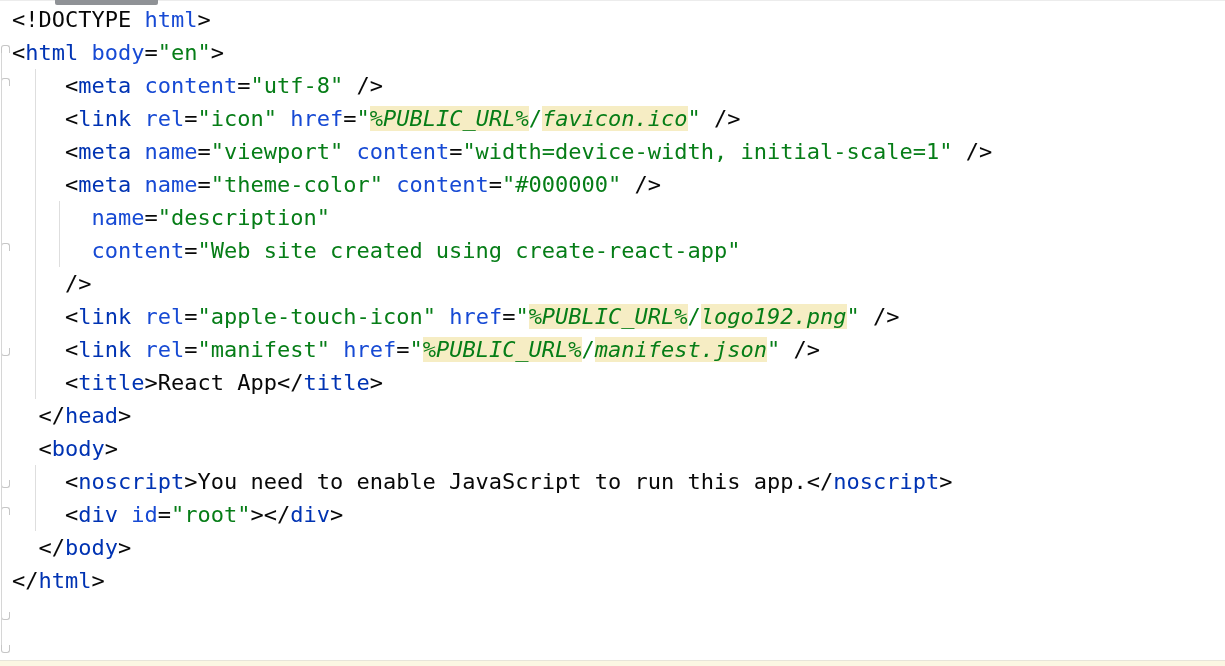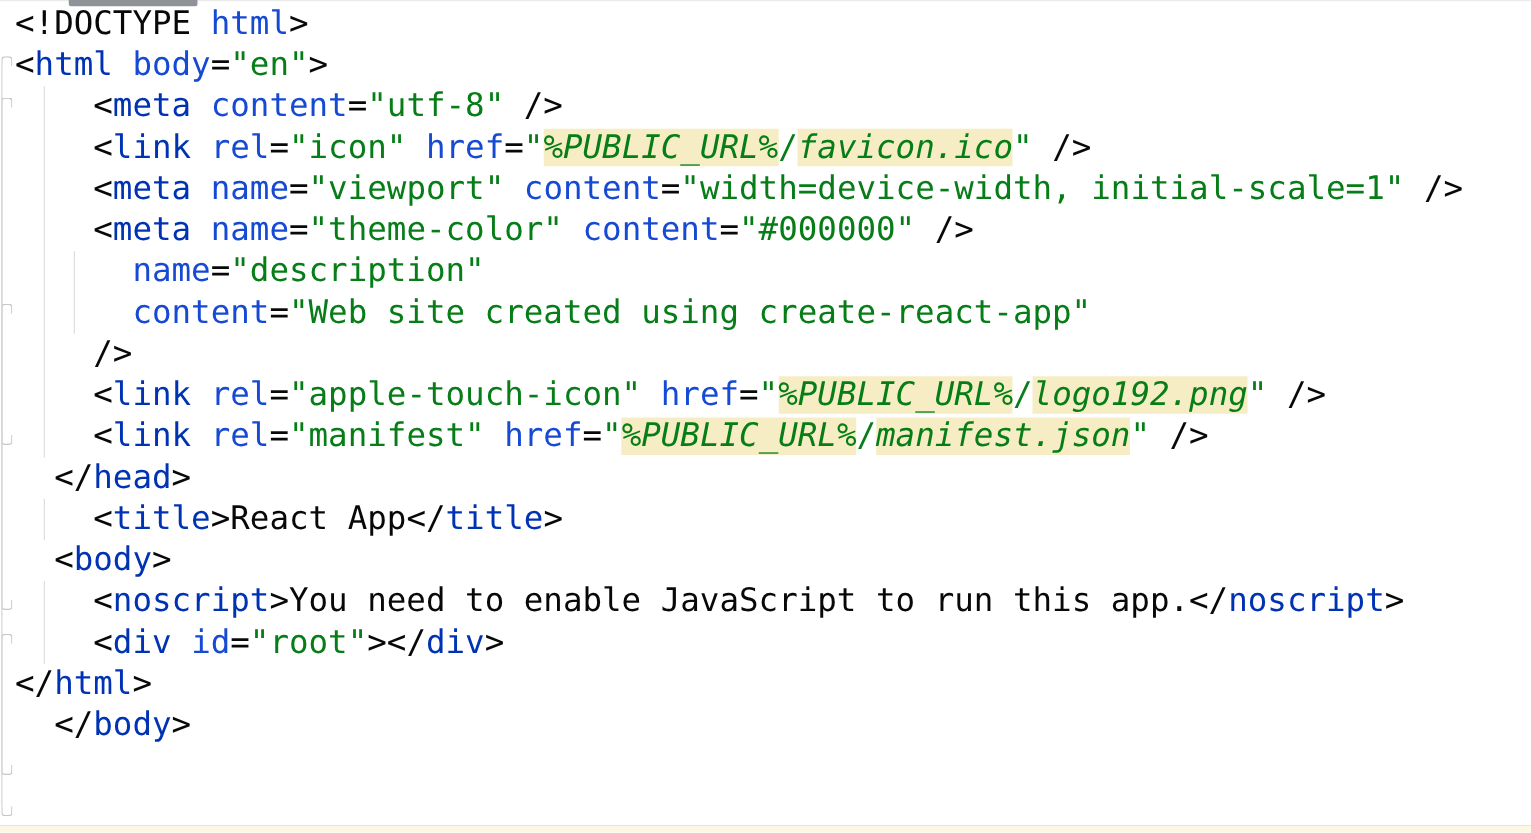--- a/index.html
+++ b/index.html
@@ -5,21 +5,21 @@
   html,body{margin:0;padding:0;background:#ffffff;}
   body{width:1225px;height:666px;overflow:hidden;position:relative;
        font-family:"DejaVu Sans Mono","Liberation Mono",monospace;}
   #editor{position:absolute;inset:0;background:#fff;cursor:text;}
   #top-hairline{position:absolute;top:0;left:0;width:1225px;height:1px;background:#ececec;}
   #hscroll-thumb{position:absolute;top:0;left:55px;width:103px;height:5px;background:#8f9296;border-radius:0 0 2px 2px;}
   #bottom-hairline{position:absolute;bottom:5px;left:0;width:1225px;height:1px;background:#e7e5da;}
   #bottom-bar{position:absolute;bottom:0;left:0;width:1225px;height:5px;background:#fbf7e3;}
   #code{position:absolute;top:3px;left:0;width:100%;}
   .line{position:relative;height:33px;line-height:33px;white-space:pre;
-        font-size:26px;padding-left:12px;box-sizing:border-box;}
+        font-size:22px;padding-left:12px;box-sizing:border-box;}
   .tk-p{color:var(--c-punct);}
   .tk-t{color:var(--c-tag);}
   .tk-a{color:var(--c-attr);}
   .tk-s{color:var(--c-string);}
   .tk-x{color:var(--c-text);}
   .tk-h{color:var(--c-string);background:var(--c-hl);font-style:italic;}
   .guide{position:absolute;top:0;width:1px;height:33px;background:#dedede;}
   #gutter{position:absolute;top:0;left:0;width:12px;height:666px;}
   .fold{position:absolute;left:1px;width:9px;height:8px;border:1px solid #c6c6c6;background:#fff;box-sizing:border-box;}
   .fold-start{border-bottom:none;border-radius:3px 3px 0 0;}
@@ -37,27 +37,27 @@
       <div class="line"><span class="tk-p">&lt;</span><span class="tk-t">html</span><span class="tk-p"> </span><span class="tk-a">body</span><span class="tk-p">=</span><span class="tk-s">"en"</span><span class="tk-p">&gt;</span></div>
       <div class="line"><span class="guide" style="left: 35.4813px;"></span><span class="tk-p">    &lt;</span><span class="tk-t">meta</span><span class="tk-p"> </span><span class="tk-a">content</span><span class="tk-p">=</span><span class="tk-s">"utf-8"</span><span class="tk-p"> /&gt;</span></div>
       <div class="line"><span class="guide" style="left: 35.4813px;"></span><span class="tk-p">    &lt;</span><span class="tk-t">link</span><span class="tk-p"> </span><span class="tk-a">rel</span><span class="tk-p">=</span><span class="tk-s">"icon"</span><span class="tk-p"> </span><span class="tk-a">href</span><span class="tk-p">=</span><span class="tk-s">"</span><span class="tk-h">%PUBLIC_URL%</span><span class="tk-s">/</span><span class="tk-h">favicon.ico</span><span class="tk-s">"</span><span class="tk-p"> /&gt;</span></div>
       <div class="line"><span class="guide" style="left: 35.4813px;"></span><span class="tk-p">    &lt;</span><span class="tk-t">meta</span><span class="tk-p"> </span><span class="tk-a">name</span><span class="tk-p">=</span><span class="tk-s">"viewport"</span><span class="tk-p"> </span><span class="tk-a">content</span><span class="tk-p">=</span><span class="tk-s">"width=device-width, initial-scale=1"</span><span class="tk-p"> /&gt;</span></div>
       <div class="line"><span class="guide" style="left: 35.4813px;"></span><span class="tk-p">    &lt;</span><span class="tk-t">meta</span><span class="tk-p"> </span><span class="tk-a">name</span><span class="tk-p">=</span><span class="tk-s">"theme-color"</span><span class="tk-p"> </span><span class="tk-a">content</span><span class="tk-p">=</span><span class="tk-s">"#000000"</span><span class="tk-p"> /&gt;</span></div>
       <div class="line"><span class="guide" style="left: 35.4813px;"></span><span class="guide" style="left: 58.9625px;"></span><span class="tk-p">      </span><span class="tk-a">name</span><span class="tk-p">=</span><span class="tk-s">"description"</span></div>
       <div class="line"><span class="guide" style="left: 35.4813px;"></span><span class="guide" style="left: 58.9625px;"></span><span class="tk-p">      </span><span class="tk-a">content</span><span class="tk-p">=</span><span class="tk-s">"Web site created using create-react-app"</span></div>
       <div class="line"><span class="guide" style="left: 35.4813px;"></span><span class="tk-p">    /&gt;</span></div>
       <div class="line"><span class="guide" style="left: 35.4813px;"></span><span class="tk-p">    &lt;</span><span class="tk-t">link</span><span class="tk-p"> </span><span class="tk-a">rel</span><span class="tk-p">=</span><span class="tk-s">"apple-touch-icon"</span><span class="tk-p"> </span><span class="tk-a">href</span><span class="tk-p">=</span><span class="tk-s">"</span><span class="tk-h">%PUBLIC_URL%</span><span class="tk-s">/</span><span class="tk-h">logo192.png</span><span class="tk-s">"</span><span class="tk-p"> /&gt;</span></div>
       <div class="line"><span class="guide" style="left: 35.4813px;"></span><span class="tk-p">    &lt;</span><span class="tk-t">link</span><span class="tk-p"> </span><span class="tk-a">rel</span><span class="tk-p">=</span><span class="tk-s">"manifest"</span><span class="tk-p"> </span><span class="tk-a">href</span><span class="tk-p">=</span><span class="tk-s">"</span><span class="tk-h">%PUBLIC_URL%</span><span class="tk-s">/</span><span class="tk-h">manifest.json</span><span class="tk-s">"</span><span class="tk-p"> /&gt;</span></div>
+      <div class="line"><span class="guide" style="left: 35.4813px;"></span><span class="tk-p">    &lt;</span><span class="tk-t">title</span><span class="tk-p">&gt;</span><span class="tk-x">React App</span><span class="tk-p">&lt;/</span><span class="tk-t">title</span><span class="tk-p">&gt;</span></div>
       <div class="line"><span class="tk-p">  &lt;/</span><span class="tk-t">head</span><span class="tk-p">&gt;</span></div>
-      <div class="line"><span class="guide" style="left: 35.4813px;"></span><span class="tk-p">    &lt;</span><span class="tk-t">title</span><span class="tk-p">&gt;</span><span class="tk-x">React App</span><span class="tk-p">&lt;/</span><span class="tk-t">title</span><span class="tk-p">&gt;</span></div>
       <div class="line"><span class="tk-p">  &lt;</span><span class="tk-t">body</span><span class="tk-p">&gt;</span></div>
       <div class="line"><span class="guide" style="left: 35.4813px;"></span><span class="tk-p">    &lt;</span><span class="tk-t">noscript</span><span class="tk-p">&gt;</span><span class="tk-x">You need to enable JavaScript to run this app.</span><span class="tk-p">&lt;/</span><span class="tk-t">noscript</span><span class="tk-p">&gt;</span></div>
       <div class="line"><span class="guide" style="left: 35.4813px;"></span><span class="tk-p">    &lt;</span><span class="tk-t">div</span><span class="tk-p"> </span><span class="tk-a">id</span><span class="tk-p">=</span><span class="tk-s">"root"</span><span class="tk-p">&gt;</span><span class="tk-p">&lt;/</span><span class="tk-t">div</span><span class="tk-p">&gt;</span></div>
+      <div class="line"><span class="tk-p">  &lt;/</span><span class="tk-t">body</span><span class="tk-p">&gt;</span></div>
       <div class="line"><span class="tk-p">&lt;/</span><span class="tk-t">html</span><span class="tk-p">&gt;</span></div>
-      <div class="line"><span class="tk-p">  &lt;/</span><span class="tk-t">body</span><span class="tk-p">&gt;</span></div>
     </div>
   <div id="gutter">
       <div class="fold fold-start" style="top: 45px;"></div>
       <div class="fold fold-start" style="top: 78px;"></div>
       <div class="fold fold-start" style="top: 243px;"></div>
       <div class="fold fold-end" style="top: 348px;"></div>
       <div class="fold-line" style="top: 251px; height: 97px;"></div>
       <div class="fold fold-end" style="top: 480px;"></div>
       <div class="fold-line" style="top: 86px; height: 394px;"></div>
       <div class="fold fold-start" style="top: 507px;"></div>

